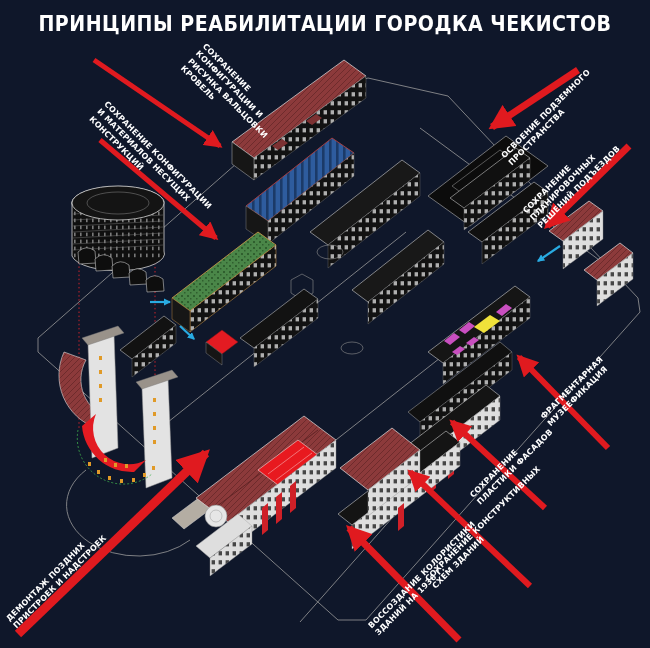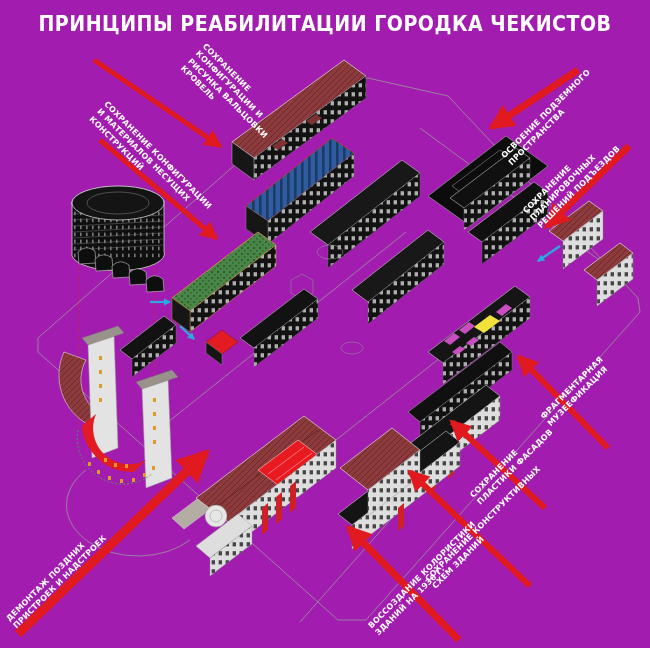--- a/index.html
+++ b/index.html
@@ -1,16 +1,16 @@
 <!DOCTYPE html>
 <html><head>
 <meta charset="utf-8">
 <style>
   html,body{margin:0;padding:0;background:#000;}
-  #stage{position:relative;width:650px;height:648px;background:#a21caf;overflow:hidden;
+  #stage{position:relative;width:650px;height:648px;background:#0f172a;overflow:hidden;
          font-family:"DejaVu Sans", sans-serif;}
   #title{position:absolute;left:0;top:12px;width:100%;text-align:center;color:#fff;
          font-weight:bold;font-size:19px;letter-spacing:0.5px;transform:scaleY(1.12);
          font-family:"DejaVu Sans", sans-serif;}
   svg{position:absolute;left:0;top:0;}
   .label{position:absolute;color:#fff;font-weight:bold;font-size:8px;line-height:1.3;
          letter-spacing:0.2px;white-space:nowrap;}
   .label span{display:block;}
   .rot45{transform:translate(-50%,-50%) rotate(45deg);}
   .rotm45{transform:translate(-50%,-50%) rotate(-45deg);}

